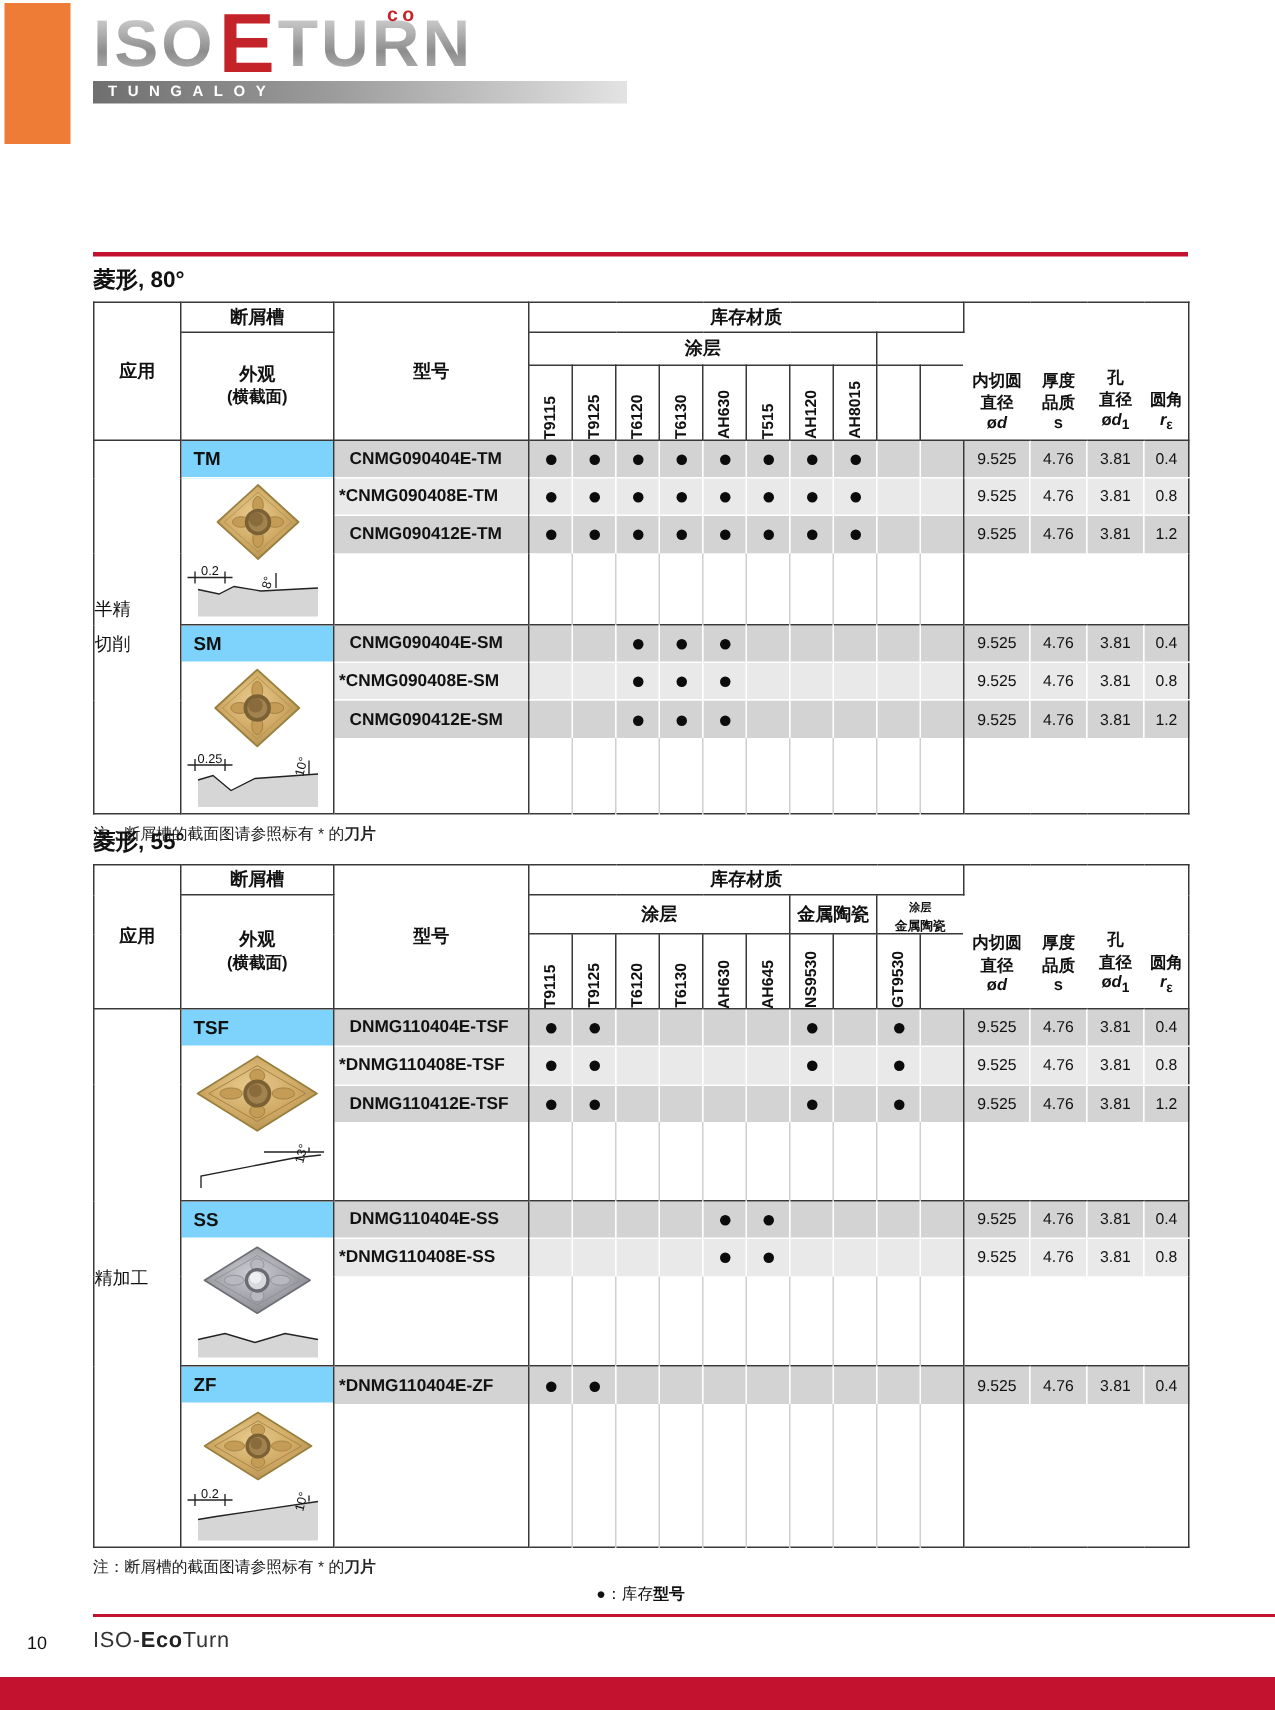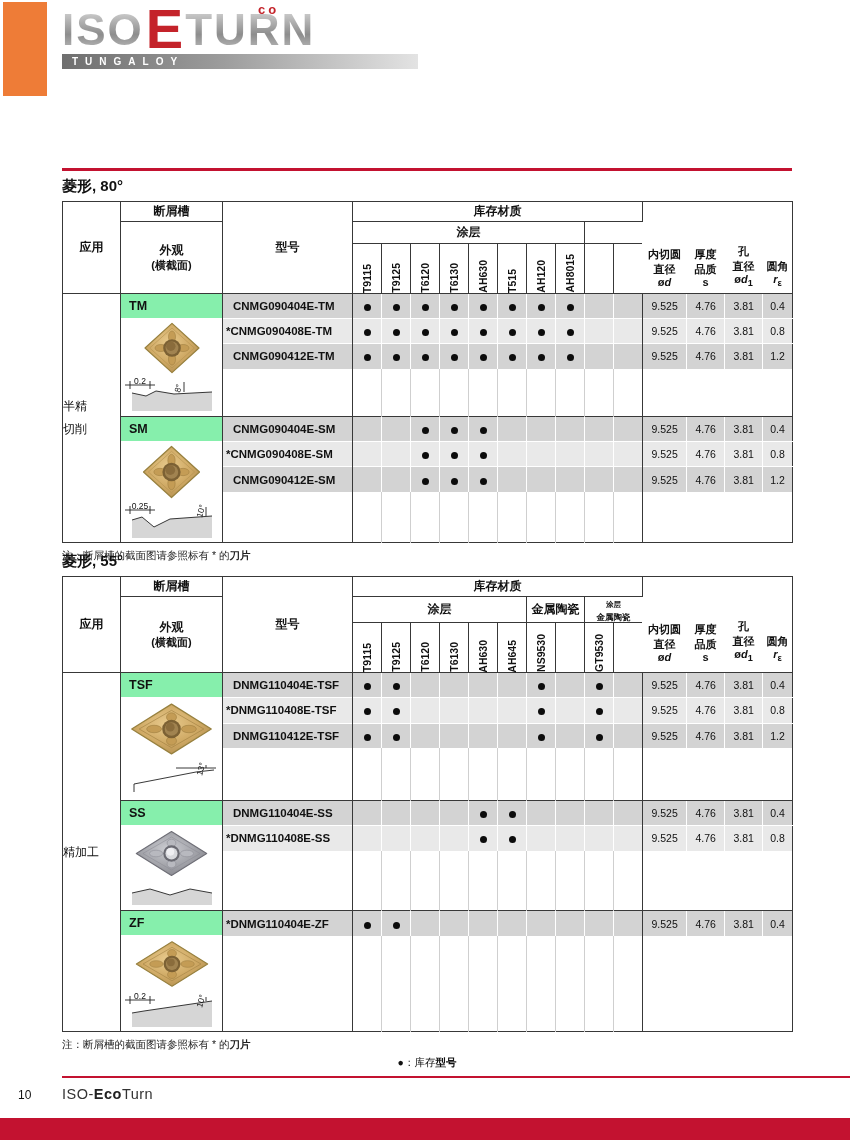--- a/index.html
+++ b/index.html
@@ -60,21 +60,21 @@
   .r0 { background:#d3d3d3; }
   .r1 { background:#e9e9e9; }
   .stripe { border-left:1px solid #fff; border-top:1px solid #fff; }
   td.mfill { background:#fff; }
   td.gfill { background:#fff; border-left:1px solid #cfcfcf; }
   td.dfill { background:#fff; }
   .g-end { border-right:1px solid #383838 !important; }
   .gs { border-top:1px solid #383838 !important; }
   .dot { width:7px; height:7px; border-radius:50%; background:#0c0c0c; display:inline-block; }
   
-  .cb-label { height:25px; line-height:25px; background:#86efac; font-weight:bold; font-size:12.5px; padding-left:8px; border-bottom:1px solid #fff; }
+  .cb-label { height:25px; line-height:25px; background:#7dd3fc; font-weight:bold; font-size:12.5px; padding-left:8px; border-bottom:1px solid #fff; }
   .cb-photo { display:flex; justify-content:center; align-items:center; }
   .cb-sec { display:flex; justify-content:center; align-items:flex-start; }
   
   .legend { position:absolute; left:62px; top:1056px; width:730px; text-align:center; font-size:10.5px; }
   .legend b { font-weight:bold; }
   .rule2 { position:absolute; left:62px; top:1076px; width:788px; height:2px; background:#c31230; }
   .page-no { position:absolute; left:18px; top:1088px; font-size:12px; }
   .footer-brand { position:absolute; left:62px; top:1086px; font-size:14.5px; color:#333; letter-spacing:0.5px; }
   .footer-brand b { font-weight:bold; color:#222; }
   .bottom-bar { position:absolute; left:0; bottom:0; width:850px; height:22px; background:#c31230; }

